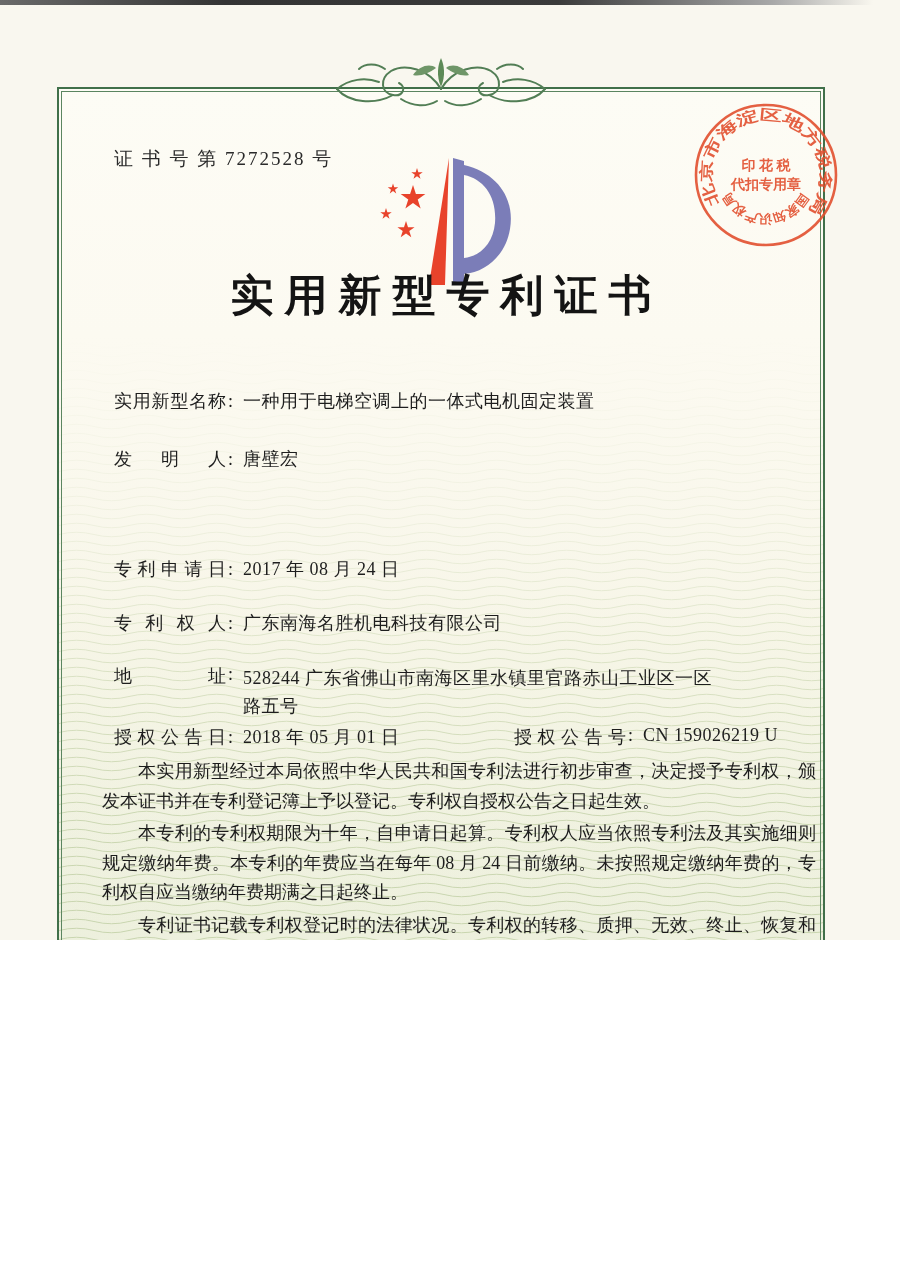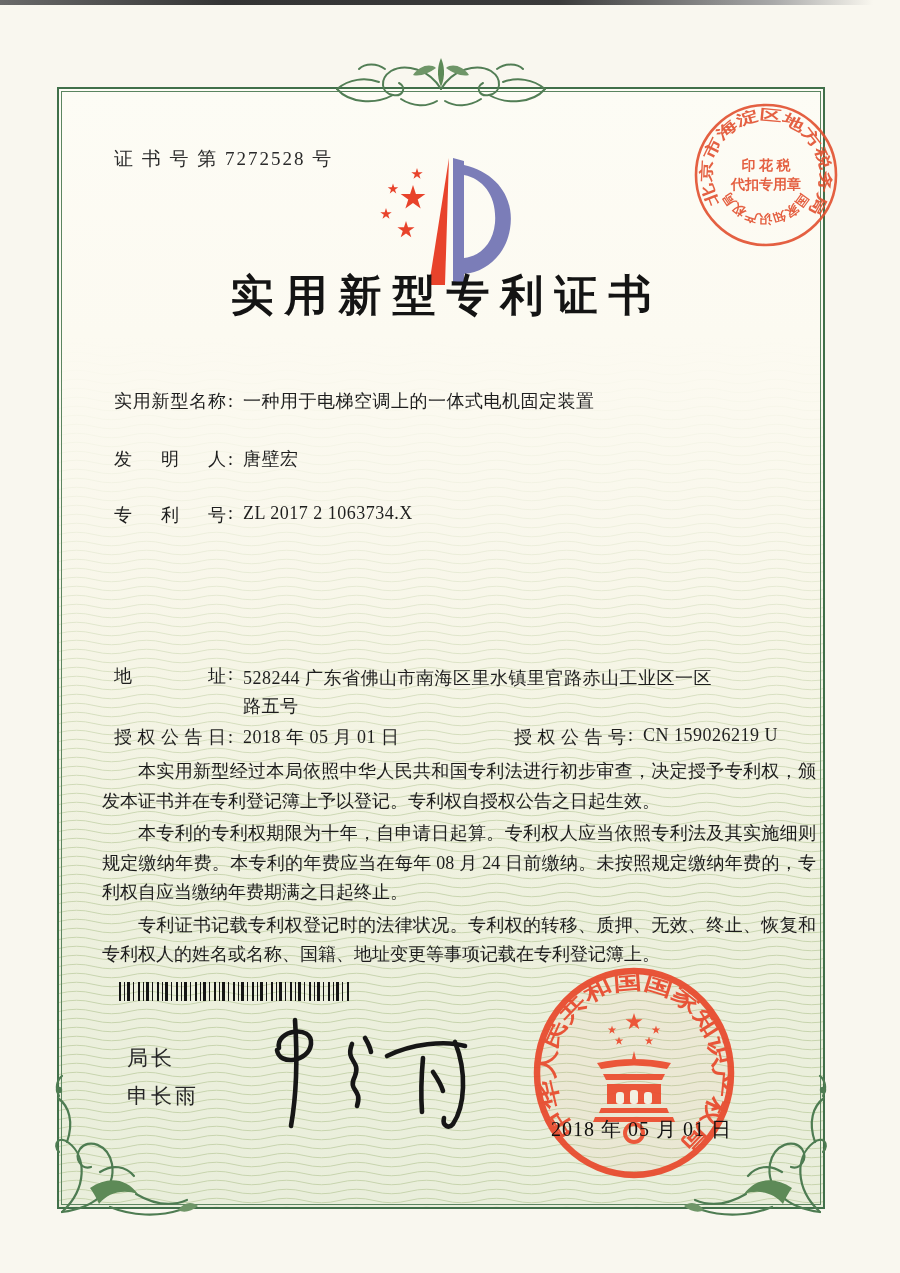--- a/index.html
+++ b/index.html
@@ -1,16 +1,16 @@
 <!DOCTYPE html>
 <html><head>
 <meta charset="utf-8">
 <style>
   html,body{margin:0;padding:0;}
-  .page{position:relative;width:900px;height:1273px;background:#f9f7ef;overflow:hidden;
+  .page{position:relative;width:900px;height:940px;background:#f9f7ef;overflow:hidden;
         font-family:"Liberation Serif", serif;color:#222;}
   .abs{position:absolute;}
   .scan-edge{top:0;left:0;width:900px;height:5px;
     background:linear-gradient(90deg,#6a6a6a 0%,#343434 25%,#3b3b3b 62%,#a9a9a9 86%,rgba(255,255,255,0) 97%);}
   .scratch{left:180px;top:216px;width:26px;height:3px;background:#f3b9c4;border-radius:2px;opacity:.8;}
 
   
   .cert{left:57px;top:87px;width:764px;height:1118px;border:2.5px solid #41704a;
         background:linear-gradient(180deg,#fdfcf5 0%,#f6f5e7 45%,#edf0dd 75%,#e9eedb 100%);}
   .cert-inner-line{inset:2px;border:1px solid #5b8560;z-index:2;pointer-events:none;}
@@ -156,22 +156,25 @@
       </svg>
 
       <div class="abs frow" style="top:300px">
         <span class="flabel">实用新型名称</span><span class="fcolon">:</span><span class="fvalue">一种用于电梯空调上的一体式电机固定装置</span>
       </div>
 
       <div class="abs title">实用新型专利证书</div>
       <div class="abs frow" style="top:358px">
         <span class="flabel">发明人</span><span class="fcolon">:</span><span class="fvalue">唐壁宏</span>
       </div>
-      <div class="abs frow" style="top:414px">
-        <span class="flabel">专利号</span><span class="fcolon">:</span><span class="fvalue">ZL 2017 2 1063734.X</span>
+      <div class="abs frow" style="top:468px">
+        <span class="flabel">专利申请日</span><span class="fcolon">:</span><span class="fvalue">2017 年 08 月 24 日</span>
+      </div>
+      <div class="abs frow" style="top:522px">
+        <span class="flabel">专利权人</span><span class="fcolon">:</span><span class="fvalue">广东南海名胜机电科技有限公司</span>
       </div>
       <div class="abs frow" style="top:575px">
         <span class="flabel">地址</span><span class="fcolon">:</span><span class="fvalue fvalue-wrap">528244 广东省佛山市南海区里水镇里官路赤山工业区一区路五号</span>
       </div>
       <div class="abs frow" style="top:636px">
         <span class="flabel">授权公告日</span><span class="fcolon">:</span><span class="fvalue">2018 年 05 月 01 日</span>
         <span class="fgroup-right">
           <span class="flabel">授权公告号</span><span class="fcolon">:</span><span class="fvalue">CN 159026219 U</span>
         </span>
       </div>

